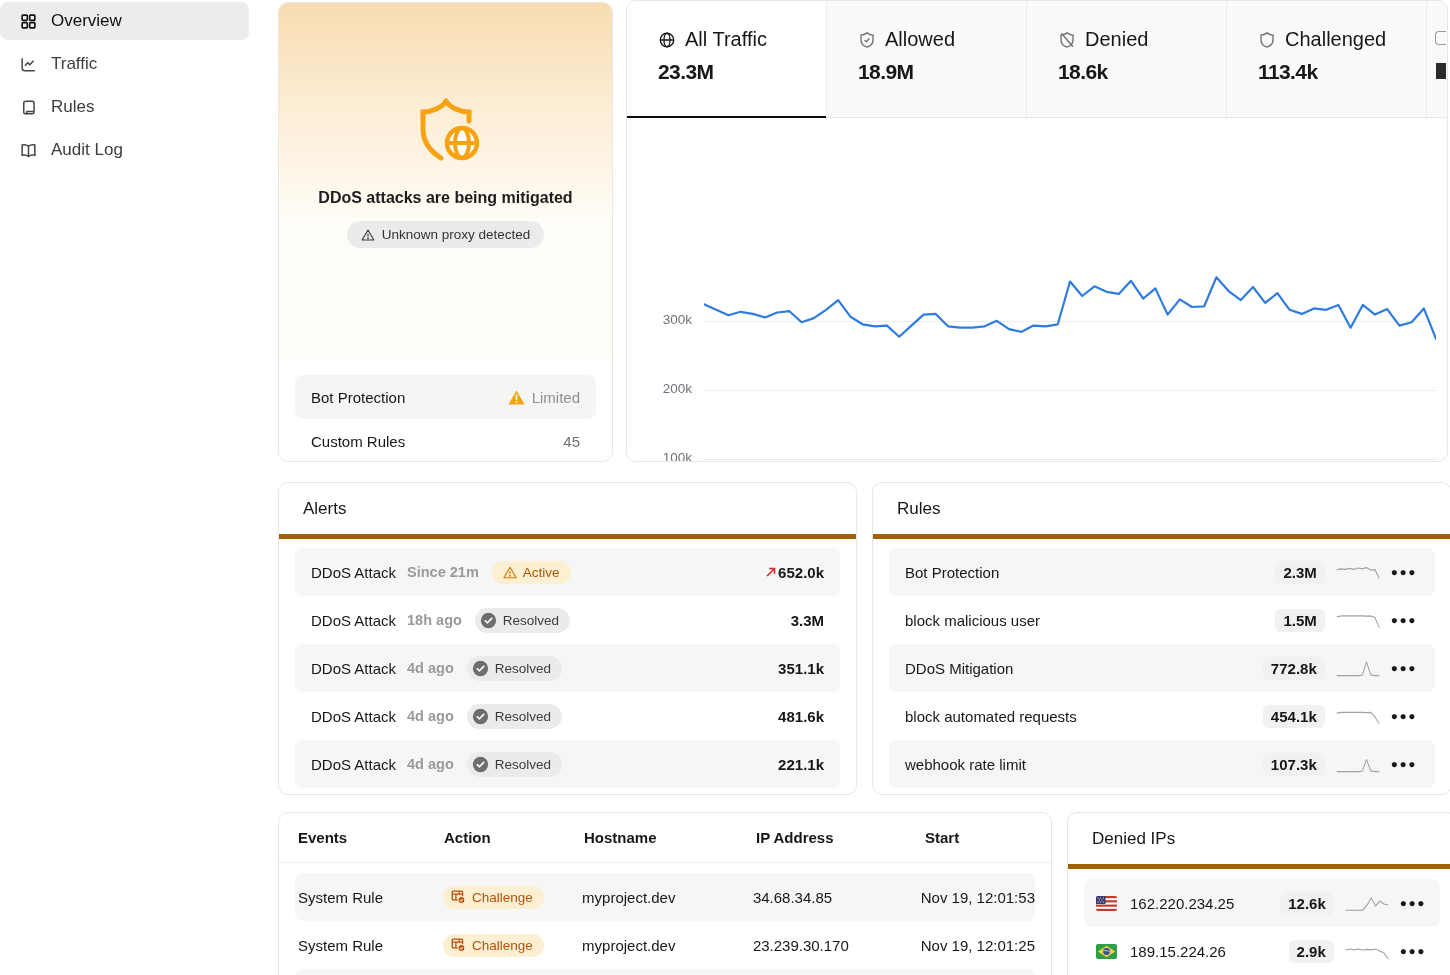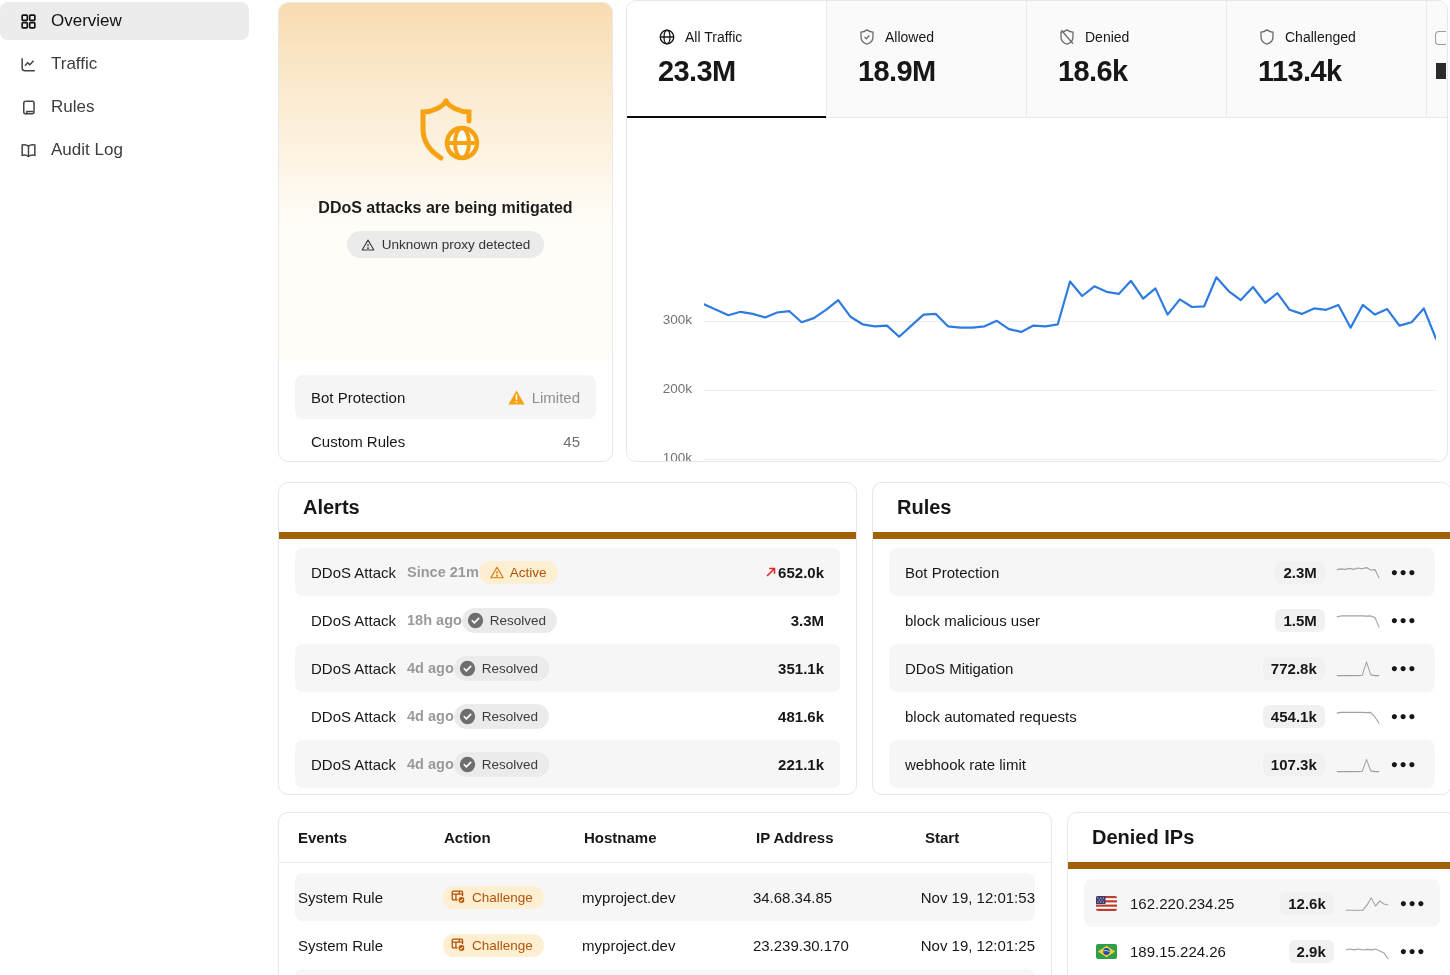--- a/index.html
+++ b/index.html
@@ -15,59 +15,59 @@
   .nav-item svg { flex:none; }
 
   
   main { position:relative; width:1188px; height:975px; overflow:hidden; }
   .card { position:absolute; background:#fff; border:1px solid #e7e7e7; border-radius:10px; }
 
   
   #status-card { left:16px; top:2px; width:335px; height:460px; overflow:hidden; }
   .hero { height:356px; display:flex; flex-direction:column; align-items:center; padding-top:94px;
     background:linear-gradient(180deg,#f7dcb0 0%,#fbe9cd 22%,#fdf3e2 42%,#fffdf8 62%,#fffdf8 100%); }
-  .hero-title { margin-top:36px; font-size:16px; font-weight:600; color:#1c1c1c; }
+  .hero-title { margin-top:26px; font-size:16px; font-weight:600; color:#1c1c1c; }
   .proxy-badge { margin-top:14px; display:flex; align-items:center; gap:7px; background:#ebebeb;
     border-radius:999px; padding:6px 14px; font-size:13.5px; font-weight:500; color:#333; }
   .status-rows { position:absolute; left:16px; right:16px; top:372px; }
   .status-row { height:44px; display:flex; justify-content:space-between; align-items:center;
     padding:0 16px; border-radius:8px; font-size:15px; }
   .status-row.hl { background:#f5f5f5; }
   .status-row .lab { font-weight:500; }
   .status-row .val { color:#8f8f8f; display:flex; align-items:center; gap:7px; }
 
   
   #chart-card { left:364px; top:0; width:822px; height:462px; overflow:hidden; }
   .tabs { display:flex; height:117px; border-bottom:1px solid #e8e8e8; }
   .tab { width:200px; flex:none; padding:27px 0 0 31px; background:#fafafa; border-right:1px solid #ececec;
     position:relative; cursor:pointer; }
   .tab.active { background:#fff; }
   .tab.active::after { content:""; position:absolute; left:0; right:0; bottom:-1px; height:2.5px; background:#0a0a0a; }
-  .tab-head { display:flex; align-items:center; gap:9px; font-size:14px; font-weight:500; color:#171717; }
-  .tab-value { margin-top:9px; font-size:29px; font-weight:600; letter-spacing:-0.6px; }
+  .tab-head { display:flex; align-items:center; gap:9px; font-size:20px; font-weight:500; color:#171717; }
+  .tab-value { margin-top:9px; font-size:21px; font-weight:600; letter-spacing:-0.6px; }
   .tab-sliver { flex:1; background:#fafafa; position:relative; }
   .tab-sliver::before { content:""; position:absolute; left:8px; top:30px; width:10px; height:12px;
     border:1.5px solid #9a9a9a; border-right:none; border-radius:4px 0 0 4px; }
   .tab-sliver::after { content:""; position:absolute; left:9px; top:62px; width:10px; height:16px; background:#2b2b2b; }
   .chart-wrap { position:relative; height:345px; }
   #y-axis .ytick { position:absolute; right:0; width:53px; text-align:right; font-size:13.5px; color:#71717a; }
   #y-axis { position:absolute; left:0; top:0; width:65px; height:100%; }
   #traffic-chart { position:absolute; left:77px; top:137px; }
 
   
   .card-header { height:56px; display:flex; align-items:center; padding:0 24px;
-    font-size:20px; font-weight:700; border-bottom:7px solid #a16207; }
+    font-size:17px; font-weight:400; border-bottom:5px solid #a16207; }
   .rows { padding-top:9px; }
   .lrow { height:48px; display:flex; align-items:center; margin:0 16px; padding:0 16px; border-radius:8px; cursor:pointer; }
   .lrow.alt { background:#f6f6f6; }
   .lrow .name { font-size:15px; font-weight:500; }
   .lrow .time { font-size:14.5px; color:#9a9a9a; margin-left:11px;font-weight:bold; }
   .spacer { flex:1; }
   .badge { display:flex; align-items:center; gap:6px; border-radius:999px; padding:4px 11px;
-    font-size:13.5px; font-weight:500; }
+    font-size:13.5px; font-weight:500; margin-left:13px; }
   .badge-active { background:#fcefd2; color:#b45309; }
   .badge-resolved { background:#ebebeb; color:#3c3c3c; padding-left:5px; }
   .rval { font-size:15px; font-weight:600; display:flex; align-items:center; }
   .pill { background:#f1f1f1; border-radius:6px; padding:3px 8px; font-size:15px; font-weight:600; }
   .spark { width:44px; height:22px; margin:0 9px 0 11px; }
   .dots { border:none; background:none; font-size:12px; letter-spacing:1.5px; font-weight:700;
     color:#171717; cursor:pointer; padding:2px; }
 
   #alerts-card { left:16px; top:482px; width:579px; height:313px; }
   #rules-card  { left:610px; top:482px; width:580px; height:313px; }

